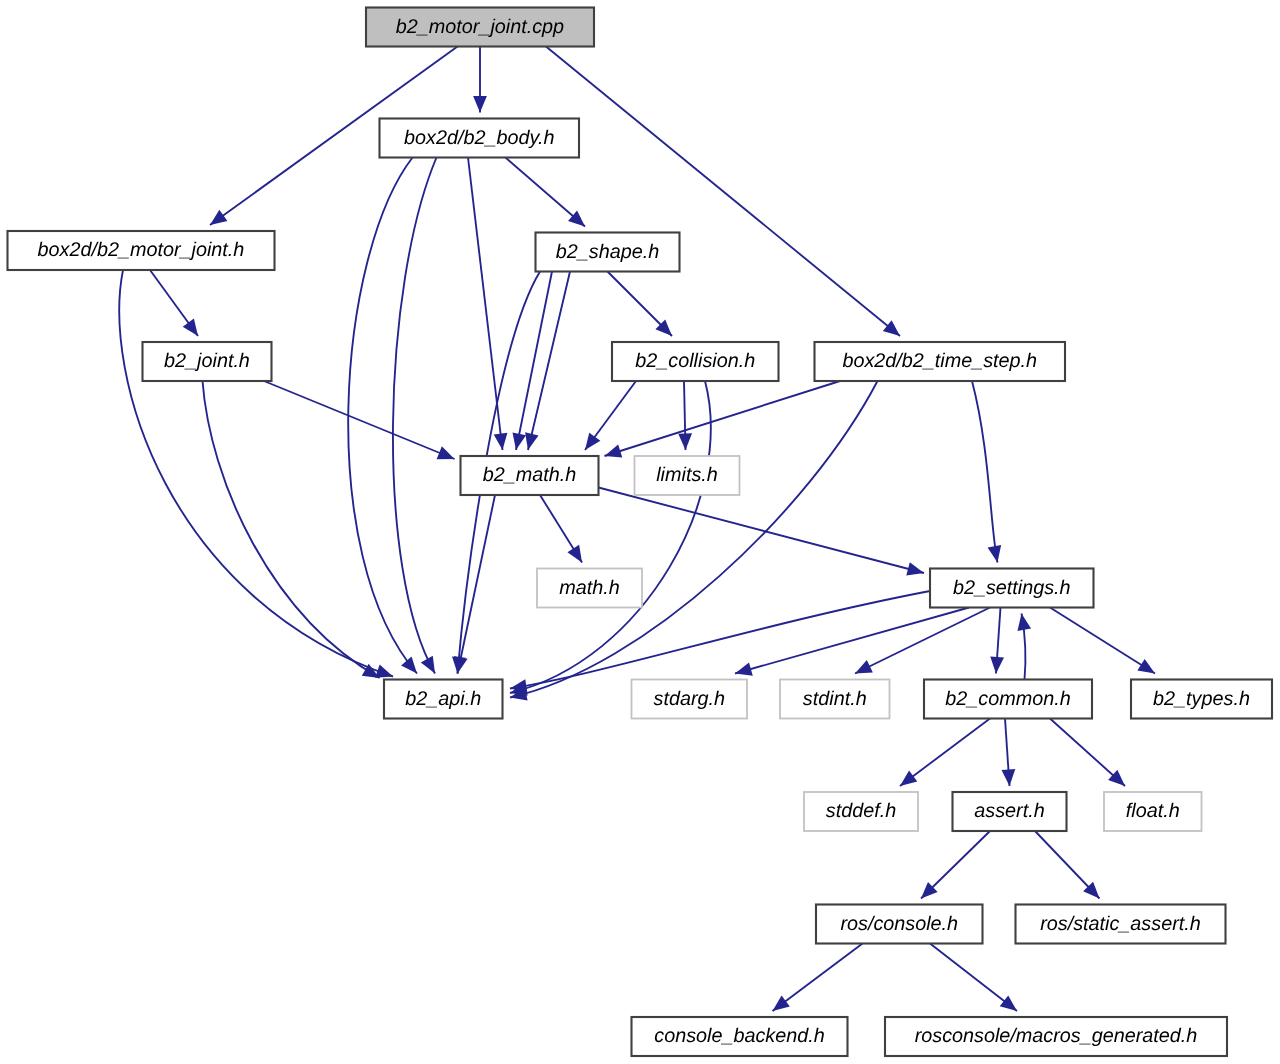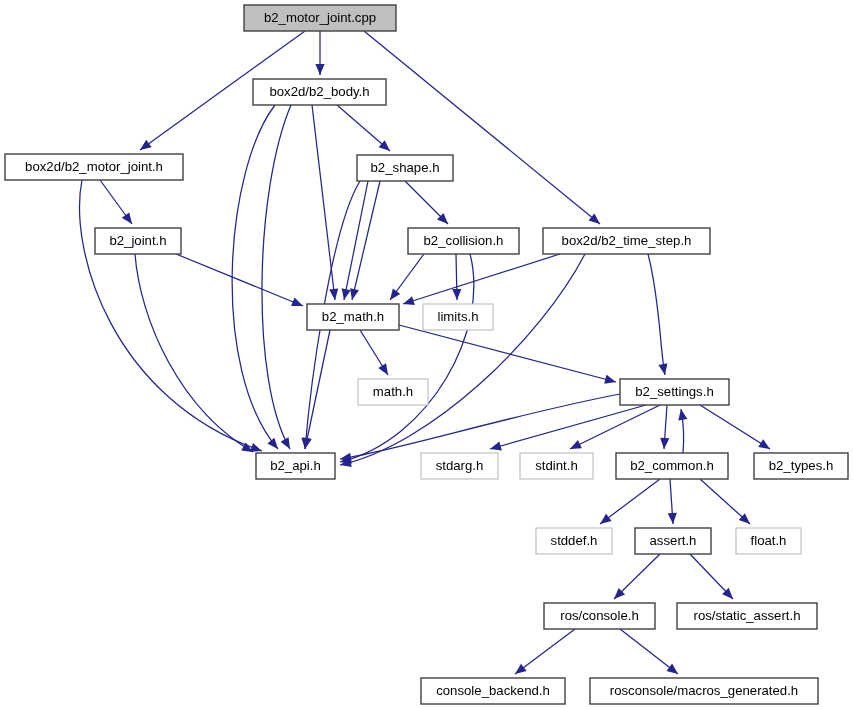--- a/index.html
+++ b/index.html
@@ -7,20 +7,21 @@
     padding: 0;
     background: #ffffff;
   }
   #graph-root {
     position: relative;
     width: 853px;
     height: 709px;
     background: #ffffff;
     font-family: "Liberation Sans", "DejaVu Sans", sans-serif;
     overflow: hidden;
+    font-style: italic;
   }
   svg#dep-graph {
     display: block;
     width: 853px;
     height: 709px;
   }
   .node-box {
     fill: #ffffff;
     stroke: #404040;
     stroke-width: 1.4;

